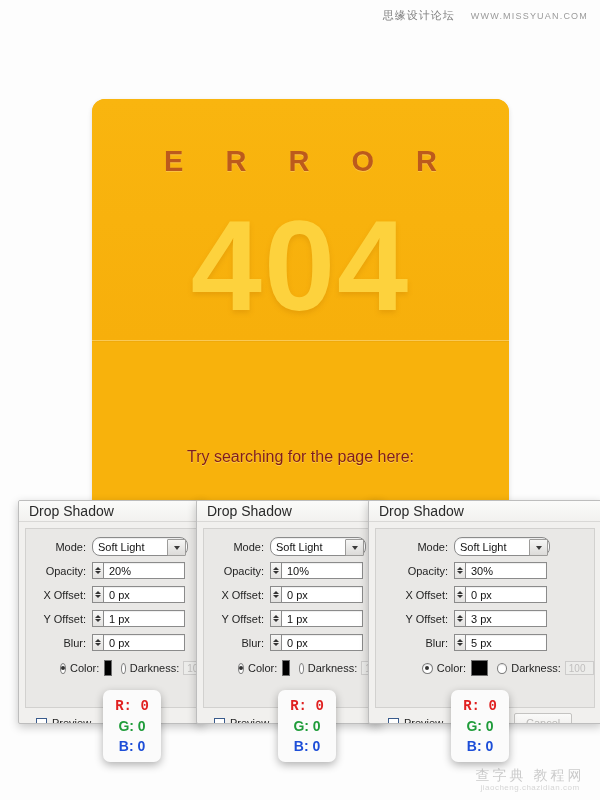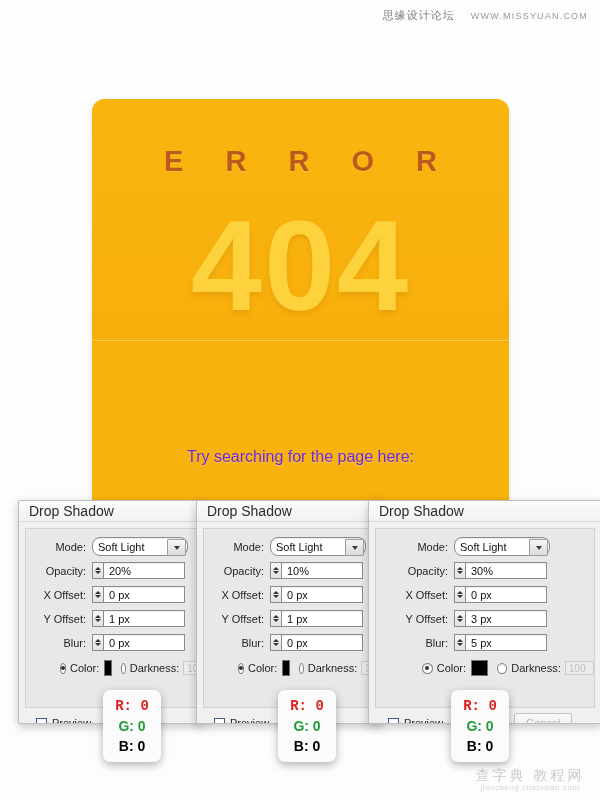--- a/index.html
+++ b/index.html
@@ -79,21 +79,21 @@
     line-height:25px;
     color:#a55a20;
     font-family:"Liberation Sans", sans-serif;
     text-shadow:0 1px 0 rgba(255,228,165,.45);
   }
   .msg .l2{display:block;}
   .try{
     position:absolute;left:0;right:0;top:349px;
     text-align:center;
     font-size:16px;
-    color:#6d28d9;
+    color:#7f1d1d;
     font-family:"Liberation Sans", sans-serif;
     text-shadow:0 1px 0 rgba(255,228,165,.45);
   }
 
   
   .dlg{
     position:absolute;
     background:#f1f0ee;
     border:1px solid #bdbdbd;
     border-radius:2px;
@@ -247,21 +247,21 @@
     box-shadow:0 3px 8px rgba(0,0,0,.30);
     display:flex;flex-direction:column;
     align-items:center;justify-content:center;
     font-family:"Liberation Sans", sans-serif;
     font-weight:bold;font-size:14px;
     line-height:20px;
     z-index:30;
   }
   .rgb-card .r{color:#e02020;font-family:Liberation Mono, monospace;}
   .rgb-card .g{color:#1f9c3a;}
-  .rgb-card .b{color:#000000;}
+  .rgb-card .b{color:#1d4ed8;}
   #rgb1{left:103px;top:690px;}
   #rgb2{left:278px;top:690px;}
   #rgb3{left:451px;top:690px;}
 
   
   .wm-bot{
     position:absolute;right:6px;bottom:6px;
     width:128px;height:30px;
     opacity:.45;
     display:flex;flex-direction:column;

